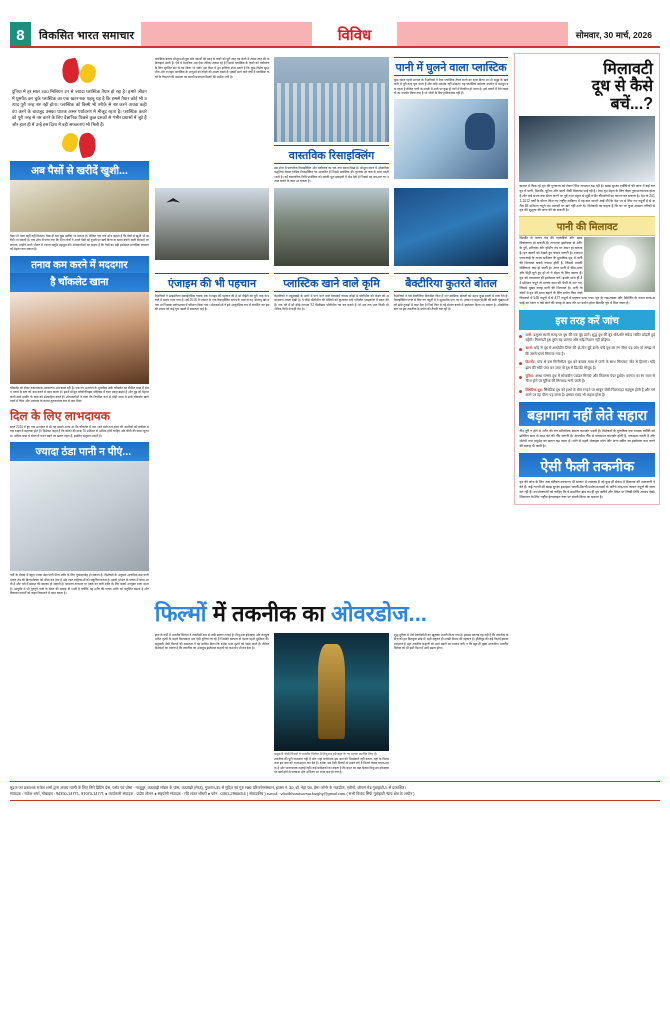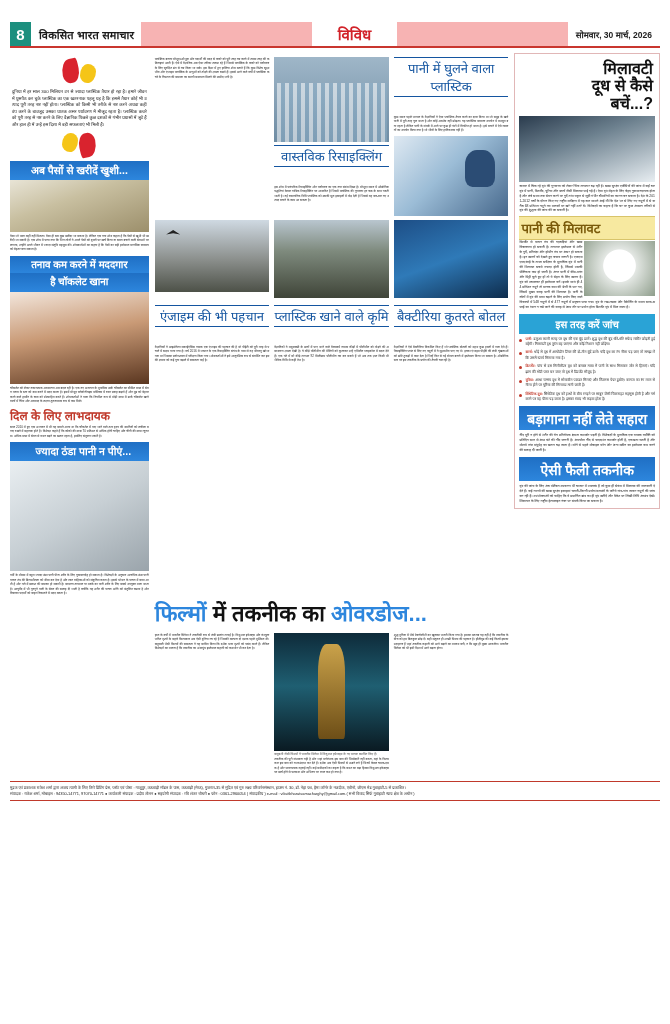--- a/index.html
+++ b/index.html
@@ -50,23 +50,23 @@
     color: #fff; font-size: 10.5px; font-weight: bold;
     padding: 3px 5px; line-height: 1.25; text-align: center;
   }
   .blue-head.two { font-size: 10px; }
   .imgbox { width: 100%; position: relative; overflow: hidden; }
   .body-text {
     font-size: 3.1px; line-height: 1.45; text-align: justify;
     color: #2b2b2b; word-break: break-all;
   }
   .sub-head {
-    font-size: 13px; font-weight: normal; color: #1455a0;
+    font-size: 11px; font-weight: bold; color: #1455a0;
     border-bottom: 1.5px solid #1455a0; border-top: 1.5px solid #1455a0;
-    padding: 1px 0; margin: 3px 0 18px; text-align: center;
+    padding: 1px 0; margin: 3px 0 2px; text-align: center;
   }
   .red-sub {
     font-size: 12px; font-weight: bold; color: #c0392b; margin: 3px 0 1px;
   }
 
   
   .intro-wrap { padding: 4px 2px 0; }
   .flame { width: 34px; height: 26px; margin: 2px auto 4px; position: relative; }
   .flame .f1 { position:absolute; left:0; top:0; width:17px; height:24px;
     background:#d9232e; border-radius: 60% 10% 55% 45%/70% 30% 60% 40%; transform: rotate(-12deg); }
@@ -132,22 +132,22 @@
 
   
   .side-box { border: 1px solid #e1b7b7; padding: 4px; background:#fff; }
   .side-head {
     font-size: 16px; font-weight: bold; line-height: 1.08;
     text-align: right; color: #111; padding: 2px 2px 4px;
   }
   .ph-milkglass{ height: 66px; background: linear-gradient(160deg,#2a3b4d 0%,#6d818f 40%,#e8eef2 100%);}
   .ph-milkbowl{ height: 55px; background: radial-gradient(circle at 50% 45%, #ffffff 0 34%, #e3e7e3 36%, #8e9d8b 100%);}
   .yellow-head {
-    background:#f7e9a0; color:#7a5a0a; font-size:13px; font-weight:bold;
-    text-align:left; padding:2px; border-top:1px solid #d8c46a; border-bottom:1px solid #d8c46a;
+    background:#f7e9a0; color:#7a5a0a; font-size:10px; font-weight:bold;
+    text-align:center; padding:2px; border-top:1px solid #d8c46a; border-bottom:1px solid #d8c46a;
   }
   .cyan-head {
     background:#2aa3d6; color:#fff; font-size:10px; font-weight:bold;
     text-align:center; padding:3px; margin: 4px 0 3px;
   }
   .bullet-list { font-size: 3.6px; line-height:1.5; color:#222; word-break: break-all; }
   .bullet-list li { list-style: none; position: relative; padding-left: 6px; margin-bottom: 3px; text-align: justify;}
   .bullet-list li::before { content:""; position:absolute; left:0; top:2px;
     width:3px; height:3px; background:#c0392b; border-radius:50%; }
   .bl-key { color:#c0392b; font-weight:bold; }

